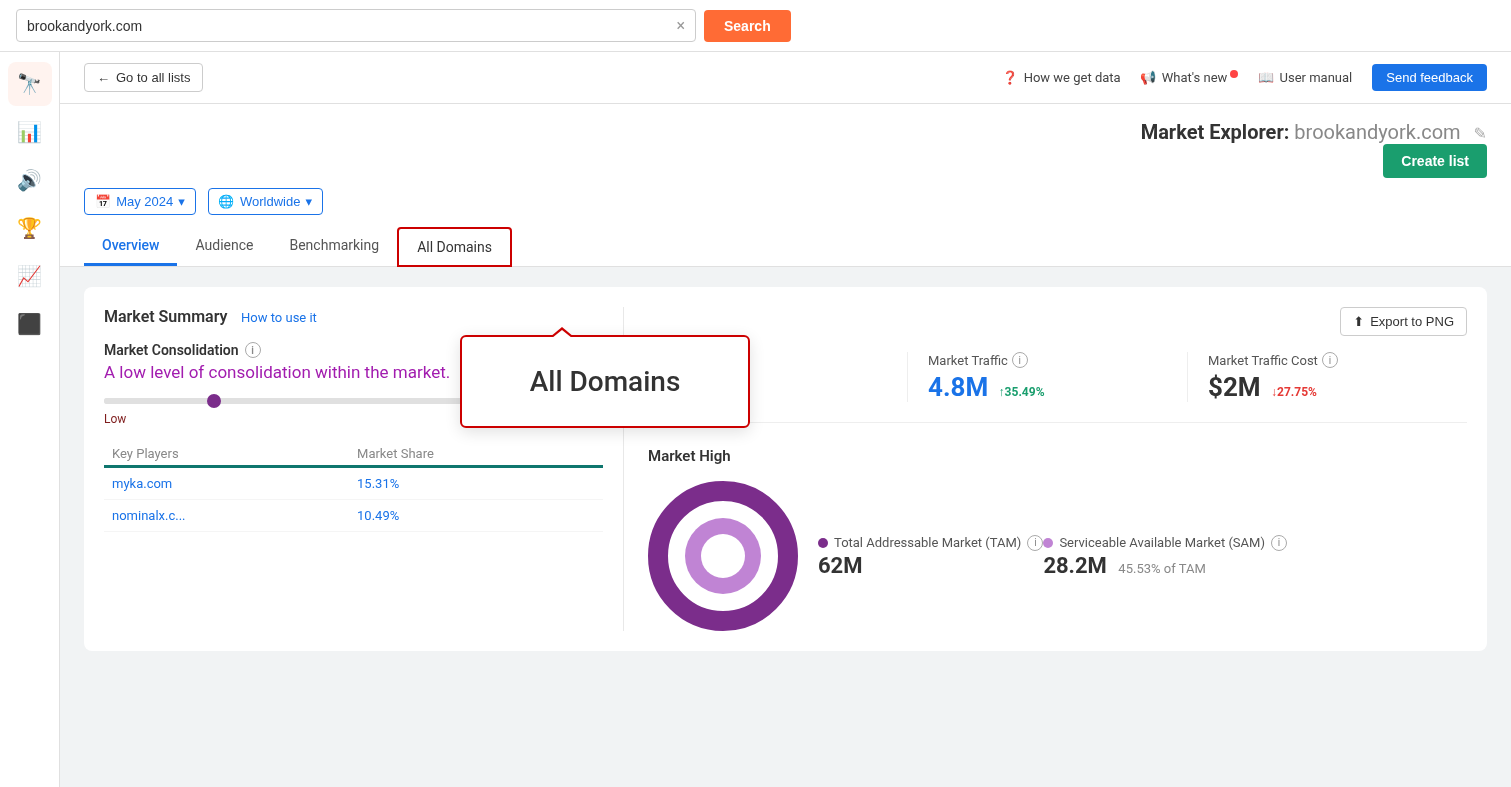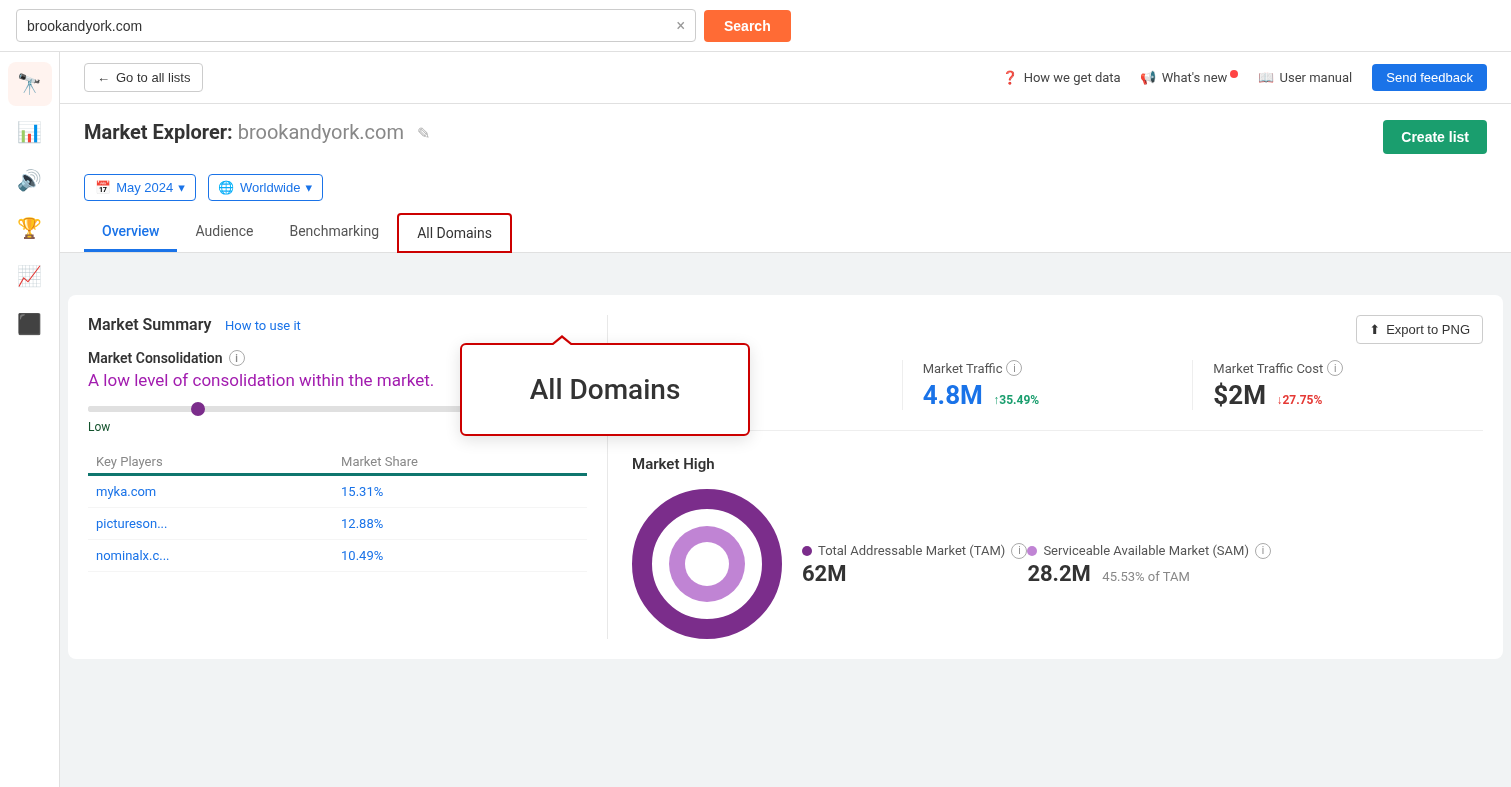--- a/index.html
+++ b/index.html
@@ -141,23 +141,24 @@
     }
 
     
     .page-header {
       background: #fff;
       padding: 16px 24px 0 24px;
       border-bottom: 1px solid #e0e0e0;
     }
     .page-title-row {
       display: flex;
-      align-items: flex-start;
+      align-items: flex-end;
       justify-content: space-between;
-      margin-bottom: 20px;
+      margin-bottom: 10px;
+      flex-direction: column;
     }
     .page-title {
       font-size: 20px;
       font-weight: 400;
       color: #333;
     }
     .page-title strong { font-weight: 700; }
     .page-title .domain { color: #888; font-weight: 400; }
     .edit-icon { color: #aaa; font-size: 16px; cursor: pointer; margin-left: 8px; }
     .create-list-btn {
@@ -209,23 +210,22 @@
     }
     .tab.highlighted {
       border: 2px solid #cc0000;
       border-radius: 4px 4px 0 0;
       color: #333;
       margin-bottom: -1px;
     }
 
     
     .content-area {
-      padding: 20px 8px;
+      padding: 20px 24px;
       position: relative;
-      margin-top: 22px;
     }
 
     
     .market-summary-card {
       background: #fff;
       border-radius: 8px;
       padding: 20px;
       display: flex;
       gap: 0;
     }
@@ -319,21 +319,21 @@
       width: 14px;
       height: 14px;
       border-radius: 50%;
       background: #7b2d8b;
       border: 2px solid #7b2d8b;
     }
     .slider-labels {
       display: flex;
       justify-content: space-between;
       font-size: 12px;
-      color: #14532d;
+      color: #7f1d1d;
       margin-top: 4px;
     }
 
     
     .key-players-table {
       width: 100%;
       border-collapse: collapse;
       margin-top: 16px;
     }
     .key-players-table th {
@@ -607,24 +607,20 @@
                 <th>Key Players</th>
                 <th>Market Share</th>
               </tr>
             </thead>
             <tbody>
               <tr>
                 <td class="blue-link">myka.com</td>
                 <td class="blue-link">15.31%</td>
               </tr>
               <tr>
-                <td class="blue-link">pictureson...</td>
-                <td class="blue-link">12.88%</td>
-              </tr>
-              <tr>
                 <td class="blue-link">nominalx.c...</td>
                 <td class="blue-link">10.49%</td>
               </tr>
             </tbody>
           </table>
         </div>
 
         <div class="right-panel">
           <div style="display:flex; justify-content:flex-end; margin-bottom:16px;">
             <button class="export-btn">

